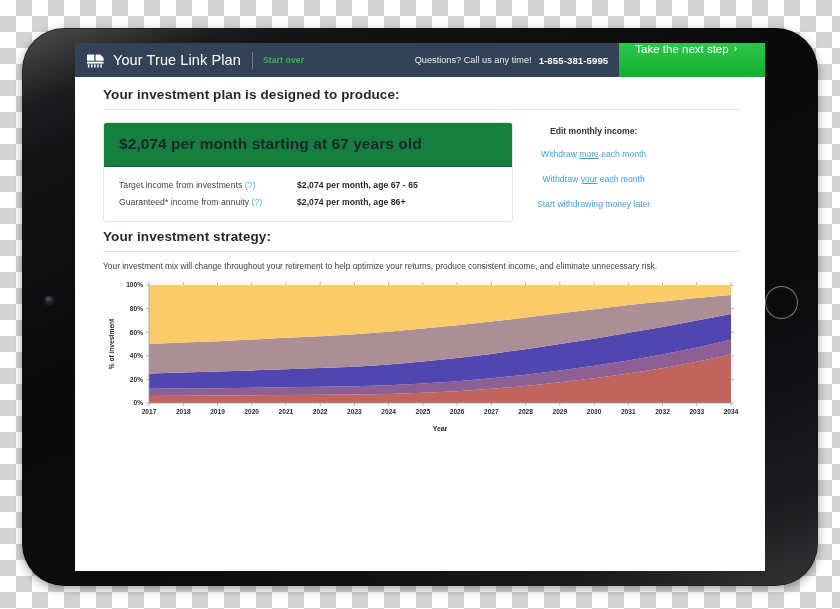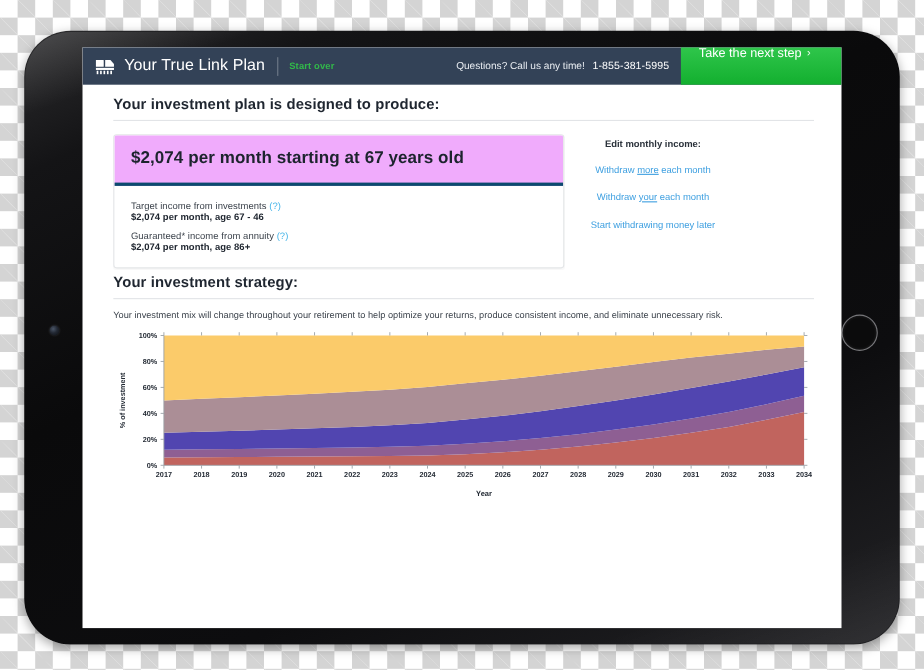--- a/index.html
+++ b/index.html
@@ -96,21 +96,21 @@
     height: 100%;
   }
   .hdr-question {
     color: #e8ecf1;
     font-size: 9.2px;
     white-space: nowrap;
   }
   .hdr-phone {
     color: #ffffff;
     font-size: 9.6px;
-    font-weight: normal;
+    font-weight: bold;
     margin-left: 7px;
     margin-right: 11px;
     white-space: nowrap;
     letter-spacing: .1px;
   }
   .next-step-btn {
     background: linear-gradient(#2fc64b, #13af2f);
     color: #fff;
     font-size: 11.5px;
     height: 100%;
@@ -143,37 +143,36 @@
 
   
   .card {
     border: 1px solid #e4e6e8;
     border-radius: 3px;
     overflow: hidden;
     background: #fff;
     box-shadow: 0 1px 1px rgba(0,0,0,.03);
   }
   .card-head {
-    background: #f0abfc;
+    background: #15803d;
     padding: 12px 15px 13px 15px;
-    border-bottom: 3px solid #0c4a6e;
+    border-bottom: 1px solid #0c4a6e;
   }
   .card-head-text {
     font-size: 15.5px;
     font-weight: bold;
     color: #1d242e;
     letter-spacing: .05px;
   }
   .card-body { padding: 13px 15px 14px 15px; }
   .kv-row {
     display: flex;
     align-items: baseline;
     margin-bottom: 7px;
     font-size: 8.6px;
-    flex-direction: column;
   }
   .kv-row:last-child { margin-bottom: 0; }
   .kv-label {
     width: 178px;
     flex: none;
     color: #3c434c;
     letter-spacing: .05px;
   }
   .help { color: #44b4e8; cursor: pointer; }
   .kv-value {
@@ -270,21 +269,21 @@
               <div class="card-head">
                 <div class="card-head-text">$2,074 per month starting at 67 years old</div>
               </div>
               <div class="card-body">
 
                 <div class="kv-row">
                   <span class="kv-label">
                     <span>Target income from investments</span>
                     <span class="help">(?)</span>
                   </span>
-                  <span class="kv-value">$2,074 per month, age 67 - 46</span>
+                  <span class="kv-value">$2,074 per month, age 67 - 65</span>
                 </div>
 
                 <div class="kv-row">
                   <span class="kv-label">
                     <span>Guaranteed* income from annuity</span>
                     <span class="help">(?)</span>
                   </span>
                   <span class="kv-value">$2,074 per month, age 86+</span>
                 </div>
 

